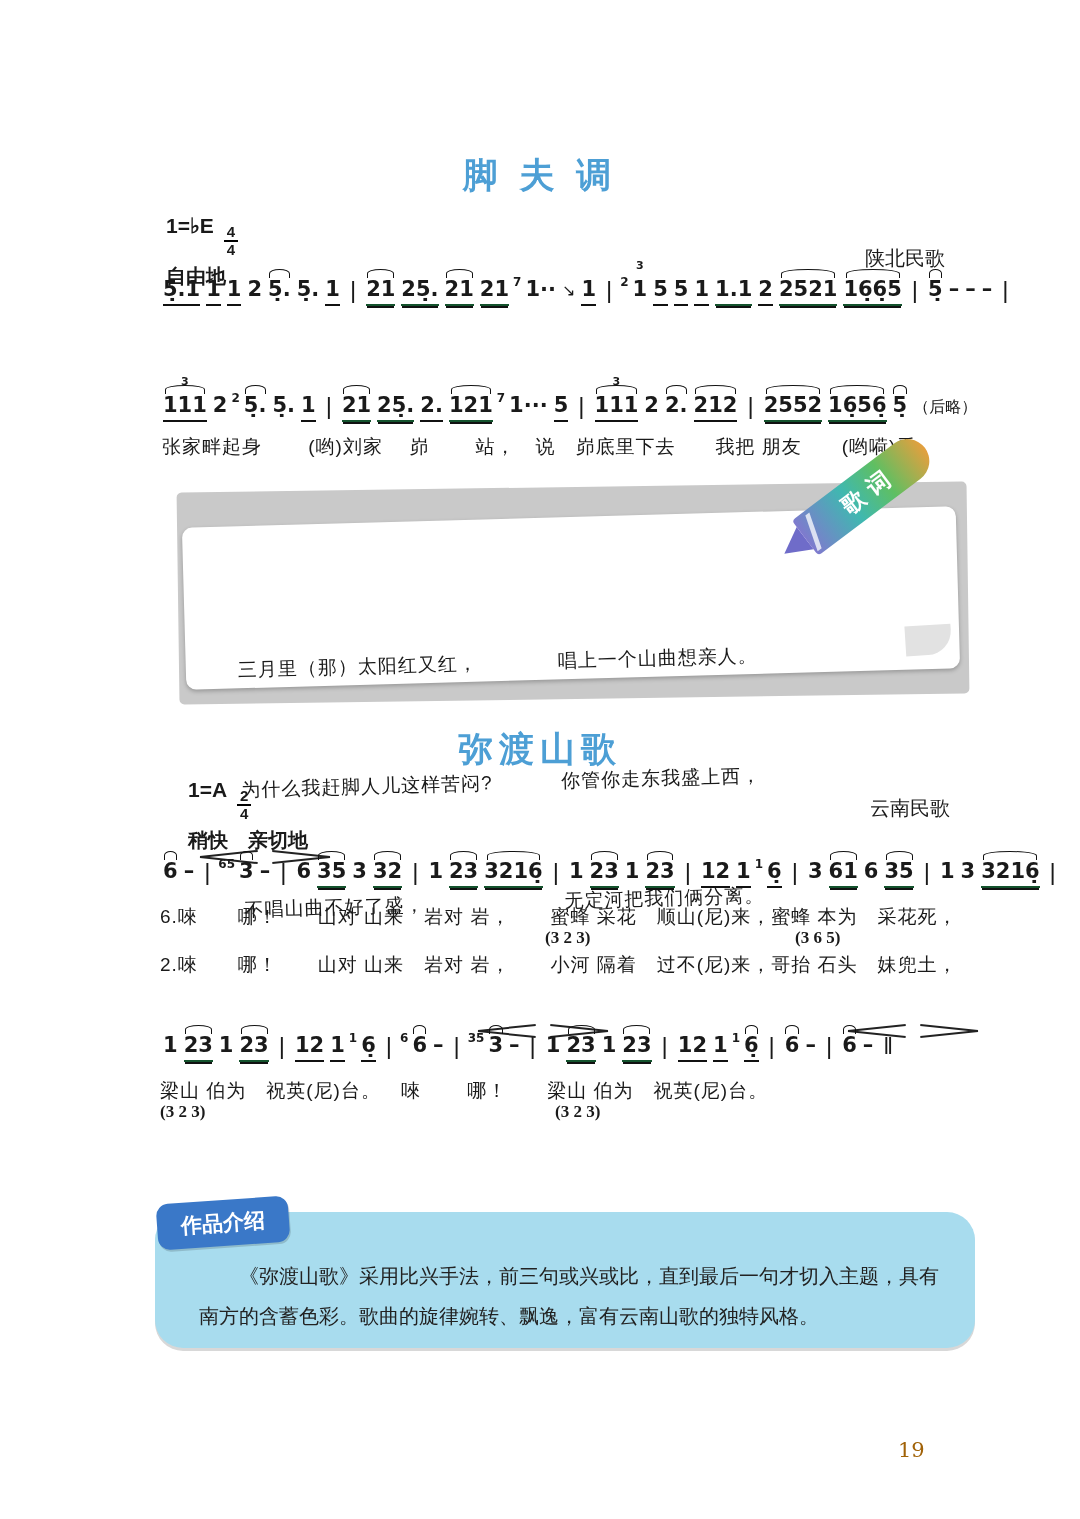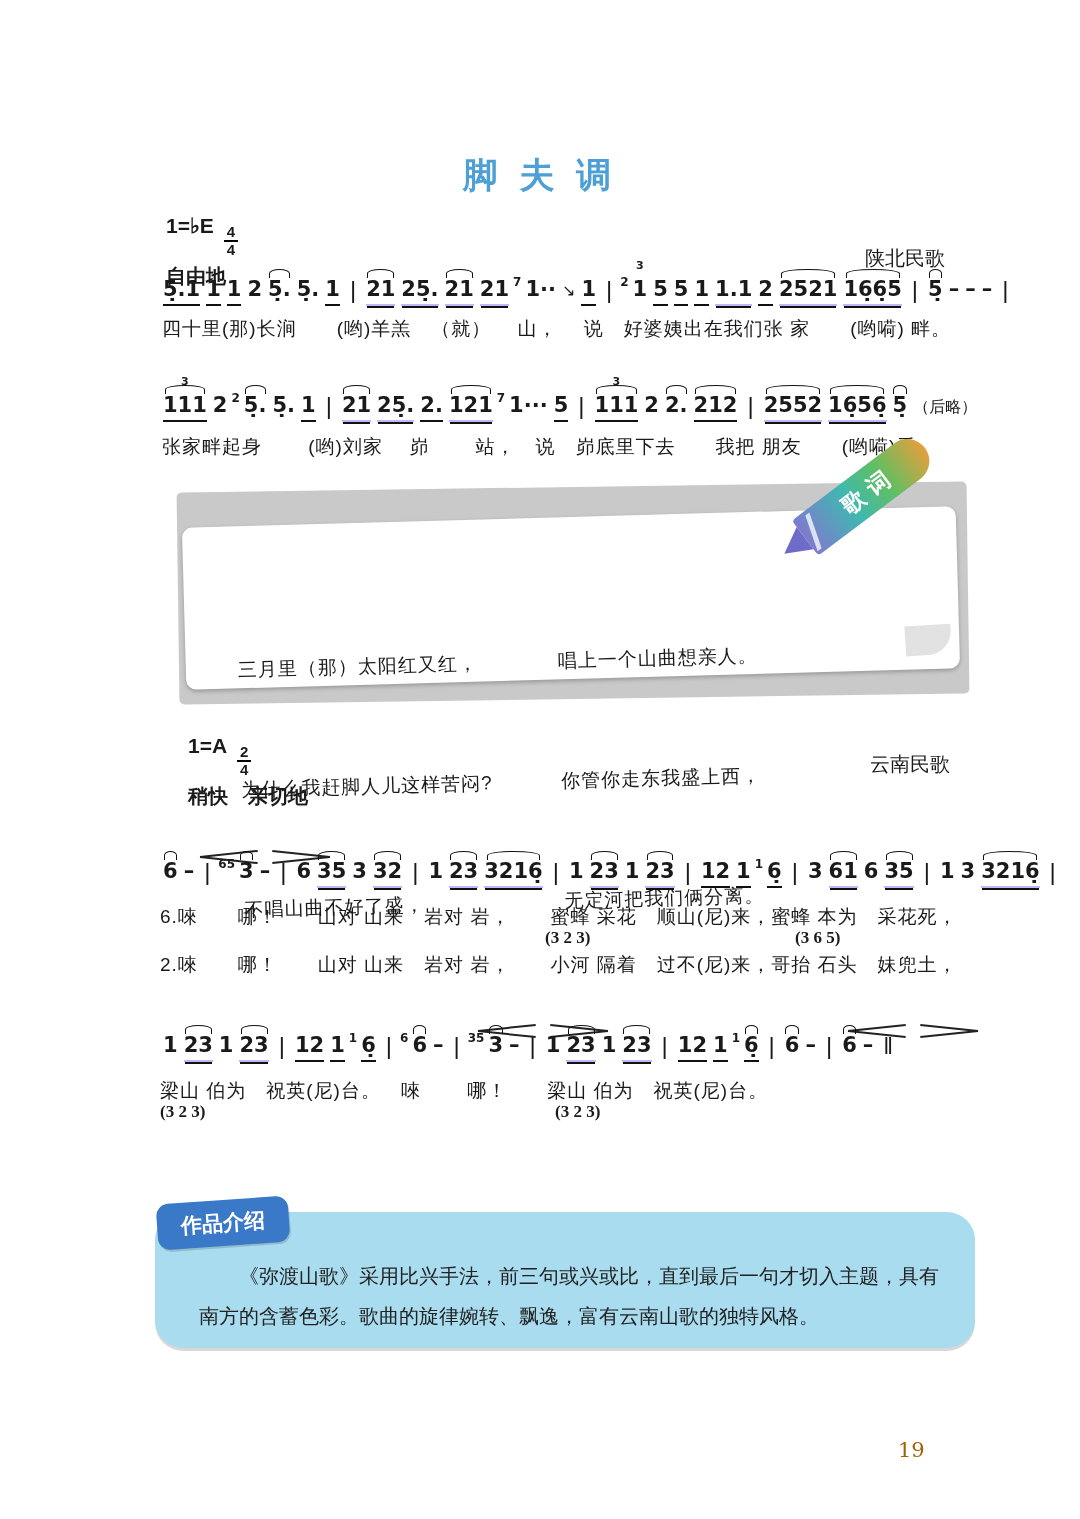--- a/index.html
+++ b/index.html
@@ -18,21 +18,21 @@
   .frac i{font-style:normal;}
   .frac i:first-child{border-bottom:2px solid #000;padding:0 3px 1px;}
   .tempo{font-size:20px;font-weight:700;margin-top:6px;}
   .origin{position:absolute;right:0;bottom:0;font-size:20px;font-weight:400;}
 
   
   .noterow{position:absolute;white-space:nowrap;height:40px;}
   .nt{position:relative;display:inline-block;margin:0 3px;padding-bottom:2px;
       font-family:"DejaVu Sans", sans-serif;font-weight:700;font-size:21px;line-height:1.2;}
   .u1{border-bottom:2px solid #111;}
-  .u2{border-bottom:2px solid #c4b5fd;box-shadow:0 3px 0 -1px #111;}
+  .u2{border-bottom:2px solid #14532d;box-shadow:0 3px 0 -1px #111;}
   .arc::after{content:"";position:absolute;left:4%;right:4%;top:-8px;height:8px;
       border:1.6px solid #111;border-bottom:none;border-radius:100% 100% 0 0;}
   .gr{font-size:12px;transform:translateY(-10px);margin:0 1px;}
   .pl{font-weight:400;font-size:16px;}
   .tri::before{content:attr(data-tri);position:absolute;top:-18px;left:50%;
       transform:translateX(-50%);font-size:11px;font-weight:700;}
   .bar{display:inline-block;margin:0 7px;font-size:24px;font-weight:400;vertical-align:-2px;}
 
   
   .hp{position:absolute;width:58px;height:12px;top:-8px;}
@@ -88,21 +88,20 @@
       <span>1=♭E</span><span class="frac">
           <i>4</i>
           <i>4</i>
         </span>
     </div>
     <div class="tempo">自由地</div>
     <div class="origin">陕北民歌</div>
   </div>
 
   <div class="noterow" style="left:160px;top:276px;"><span class="nt u1">5̣.1</span><span class="nt u1">1</span><span class="nt u1">1</span><span class="nt">2</span><span class="nt arc">5̣.</span><span class="nt">5̣.</span><span class="nt u1">1</span><span class="bar">|</span><span class="nt u2 arc">21</span><span class="nt u2">25̣.</span><span class="nt u2 arc">21</span><span class="nt u2">21</span><span class="nt gr">7</span><span class="nt">1··</span><span class="nt pl">↘</span><span class="nt u1">1</span><span class="bar">|</span><span class="nt gr">2</span><span data-tri="3" class="nt tri">1</span><span class="nt u1">5</span><span class="nt u1">5</span><span class="nt u1">1</span><span class="nt u2">1.1</span><span class="nt u1">2</span><span class="nt u2 arc">2521</span><span class="nt u2 arc">16̣6̣5</span><span class="bar">|</span><span class="nt arc">5̣</span><span class="nt">–</span><span class="nt">–</span><span class="nt">–</span><span class="bar">|</span></div>
-  <div class="lyricrow" style="left:162px;top:316px;">四十里(那)长涧　　(哟)羊羔　（就）　 山，　 说　好婆姨出在我们张 家　　(哟嗬) 畔。</div>
 
   <div class="noterow" style="left:160px;top:392px;"><span data-tri="3" class="nt u1 arc tri">111</span><span class="nt">2</span><span class="nt gr">2</span><span class="nt arc">5̣.</span><span class="nt">5̣.</span><span class="nt u1">1</span><span class="bar">|</span><span class="nt u2 arc">21</span><span class="nt u2">25̣.</span><span class="nt u1">2.</span><span class="nt u2 arc">121</span><span class="nt gr">7</span><span class="nt">1···</span><span class="nt u1">5</span><span class="bar">|</span><span data-tri="3" class="nt u1 arc tri">111</span><span class="nt">2</span><span class="nt arc">2.</span><span class="nt u1 arc">212</span><span class="bar">|</span><span class="nt u2 arc">2552</span><span class="nt u2 arc">16̣56̣</span><span class="nt arc">5̣</span><span class="nt pl">（后略）</span></div>
   <div class="lyricrow" style="left:162px;top:434px;">张家畔起身　　 (哟)刘家　 峁　　 站，　说　峁底里下去　　我把 朋友　　(哟嗬)看。</div>
 
   <div class="cardwrap">
     <div class="card-gray"></div>
     <div class="card-white">
       <div class="card-fold"></div>
       <div class="card-col leftcol">
         <div>三月里（那）太阳红又红，</div>
@@ -113,22 +112,23 @@
         <div>唱上一个山曲想亲人。</div>
         <div>你管你走东我盛上西，</div>
         <div>无定河把我们俩分离。</div>
       </div>
     </div>
     <div class="pencil">
       <span class="pencil-label">歌词</span>
     </div>
   </div>
 
+  <h1 class="song-title" style="top:726px;">弥渡山歌</h1>
 
-  <div class="score-head" style="left:188px;right:130px;top:734px;height:62px;">
+  <div class="score-head" style="left:188px;right:130px;top:778px;height:62px;">
     <div class="keyrow">
       <span>1=A</span><span class="frac">
           <i>2</i>
           <i>4</i>
         </span>
     </div>
     <div class="tempo">稍快　亲切地</div>
     <div class="origin" style="bottom:18px;">云南民歌</div>
   </div>
 

